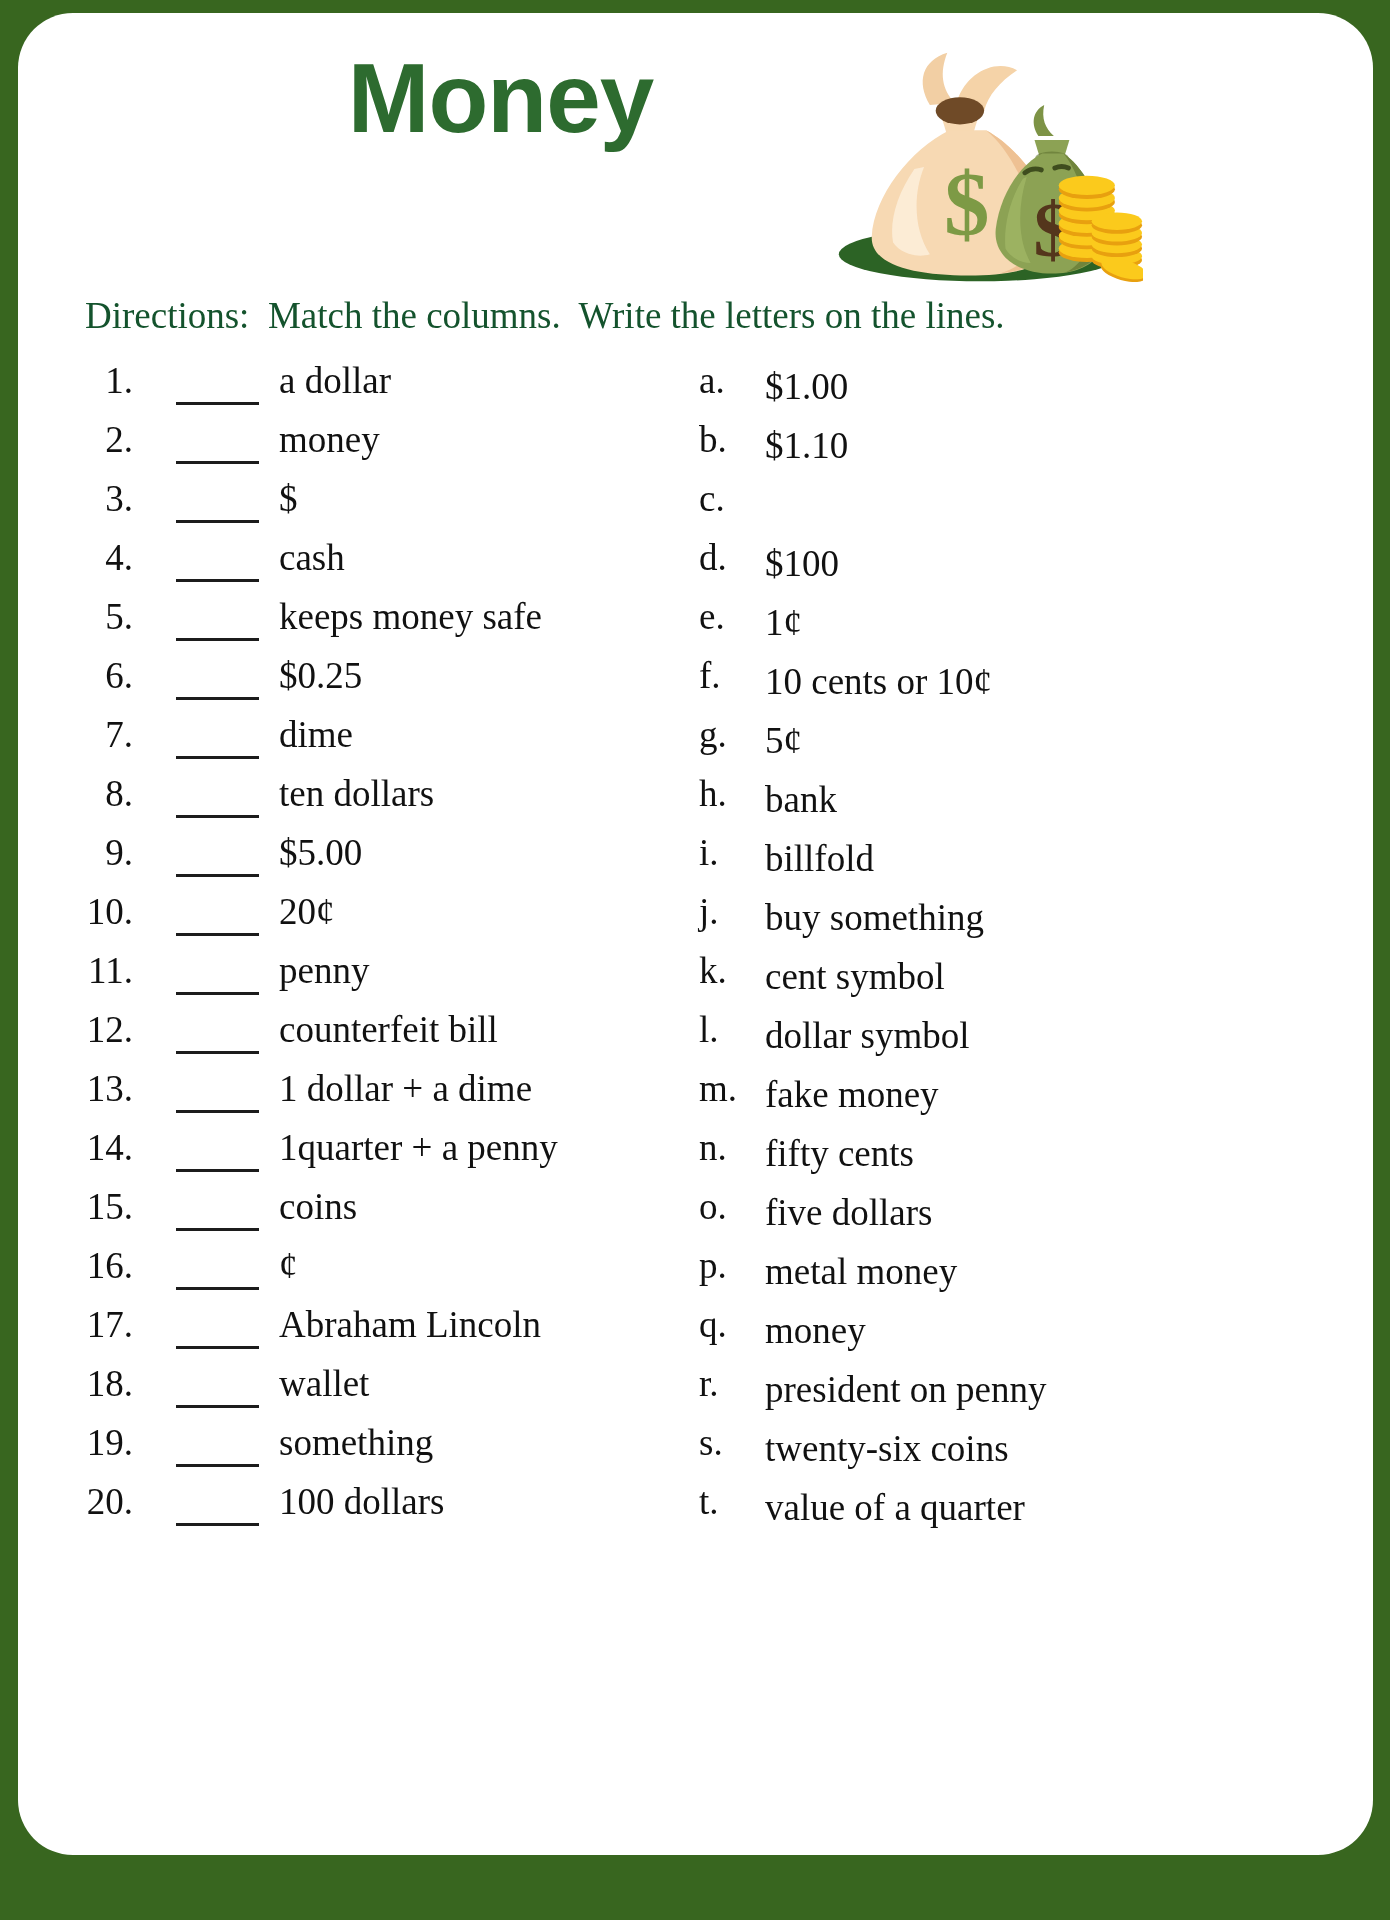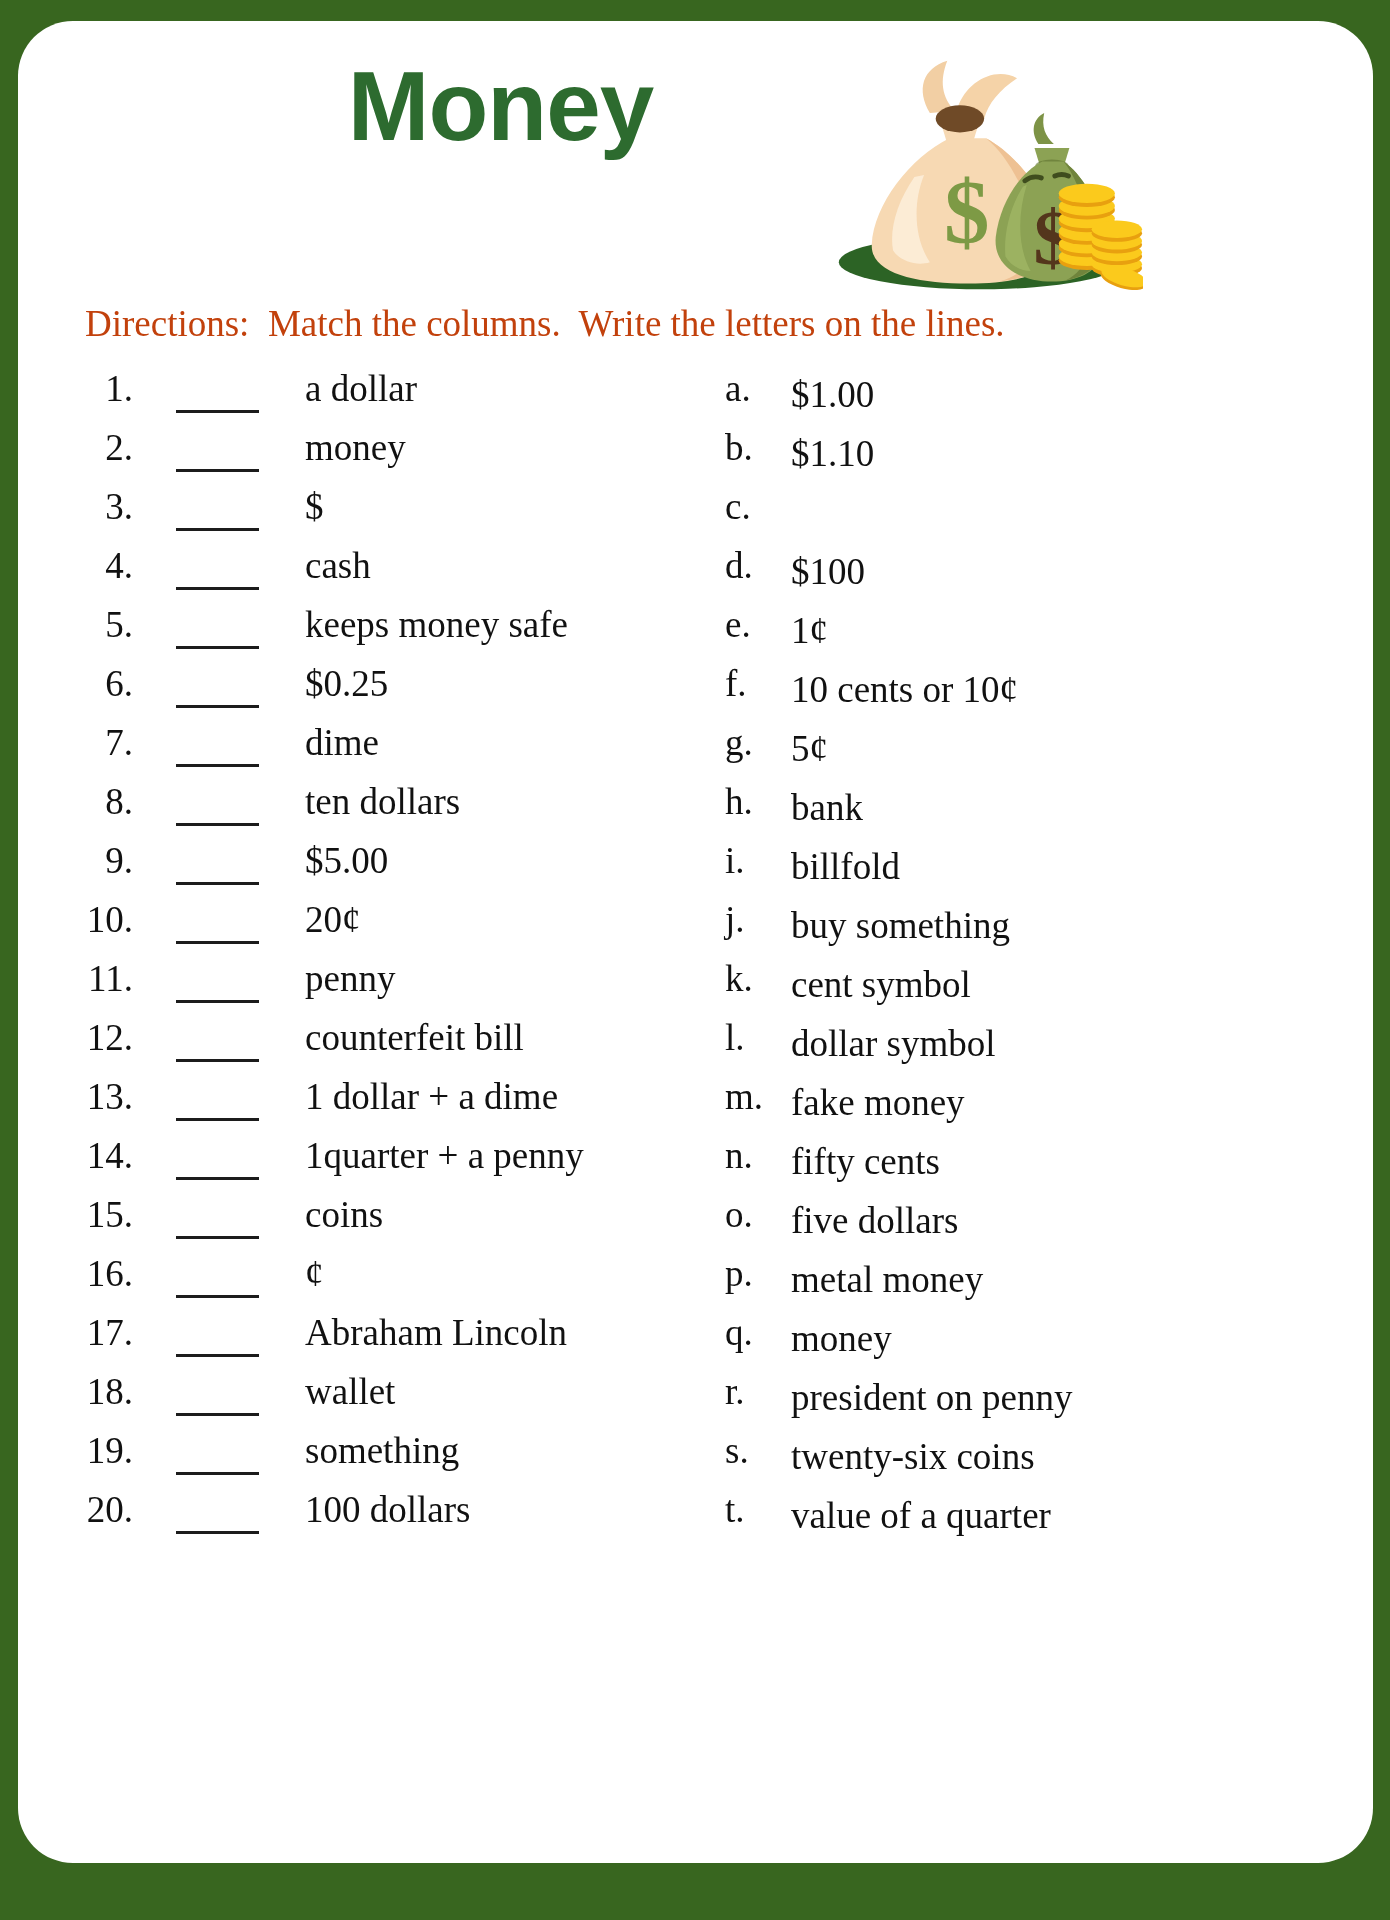--- a/index.html
+++ b/index.html
@@ -3,54 +3,54 @@
 <meta charset="utf-8">
 <style>
   html,body{margin:0;padding:0;}
   body{
     width:1390px;height:1920px;position:relative;
     font-family:"Liberation Serif",serif;
     background:#38661f;
     overflow:hidden;
   }
   .page{
-    position:absolute;left:18px;top:21px;width:1355px;height:1842px;
+    position:absolute;left:18px;top:13px;width:1355px;height:1842px;
     background:#ffffff;border-radius:55px;
   }
   
   .header{
     display:flex;align-items:flex-start;
     padding:34px 230px 0 150px;
   }
   .title{
     flex:1;text-align:center;
     font-family:"Liberation Sans",sans-serif;
     font-weight:bold;font-size:98px;line-height:1.06;
     color:#2d6b2f;letter-spacing:-1px;
   }
   .illustration{width:310px;height:240px;flex:0 0 auto;}
   
   .directions{
     margin:6px 0 0 67px;
-    font-size:37px;line-height:1.25;color:#c2410c;
+    font-size:37px;line-height:1.25;color:#14532d;
     white-space:pre-wrap;
   }
   
   .rows{margin-top:12px;}
   .row{
     display:flex;align-items:center;height:59px;
     padding-left:67px;font-size:37px;color:#111;
   }
   .num{width:48px;text-align:right;flex:0 0 auto;}
   .blank{
     width:83px;margin-left:43px;flex:0 0 auto;
     align-self:flex-end;margin-bottom:5px;height:0;
     border-bottom:3px solid #1c1c1c;
   }
-  .term{margin-left:46px;width:420px;flex:0 0 auto;}
+  .term{margin-left:20px;width:420px;flex:0 0 auto;}
   .letter{width:66px;flex:0 0 auto;}
   .def{flex:1;margin-top:12px;}
 </style>
 </head>
 <body>
 
 <div class="page">
 
   <div class="header">
     <div class="title">

